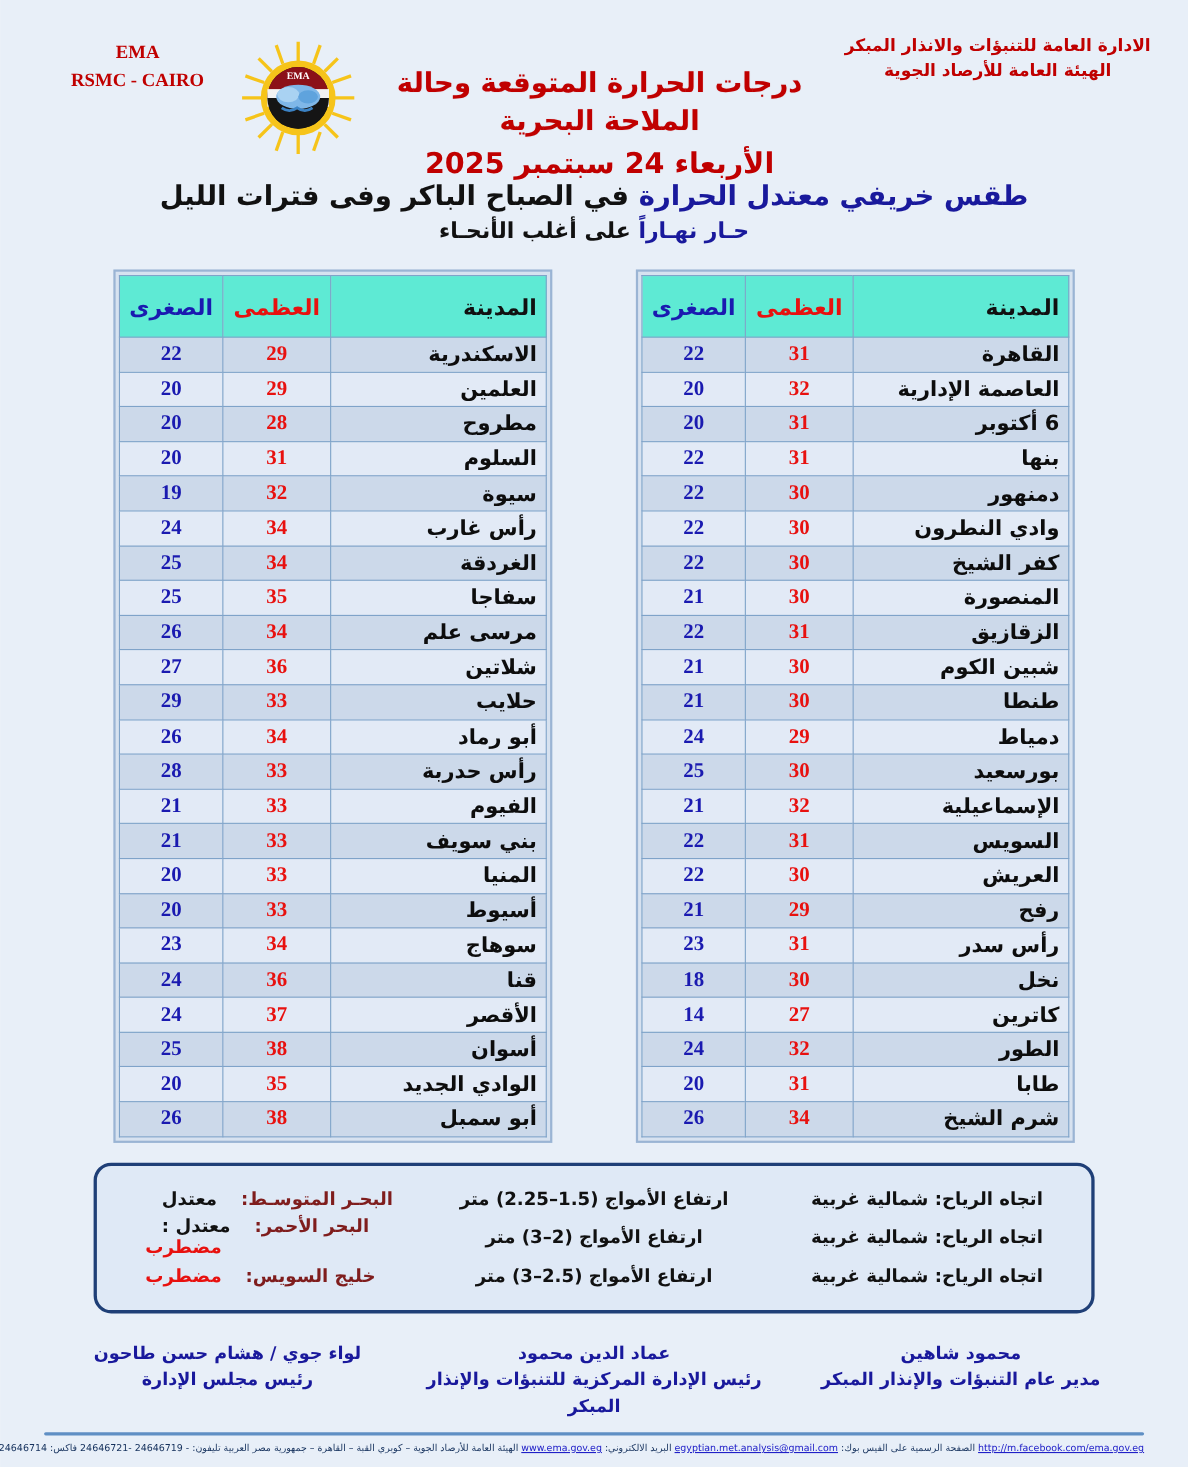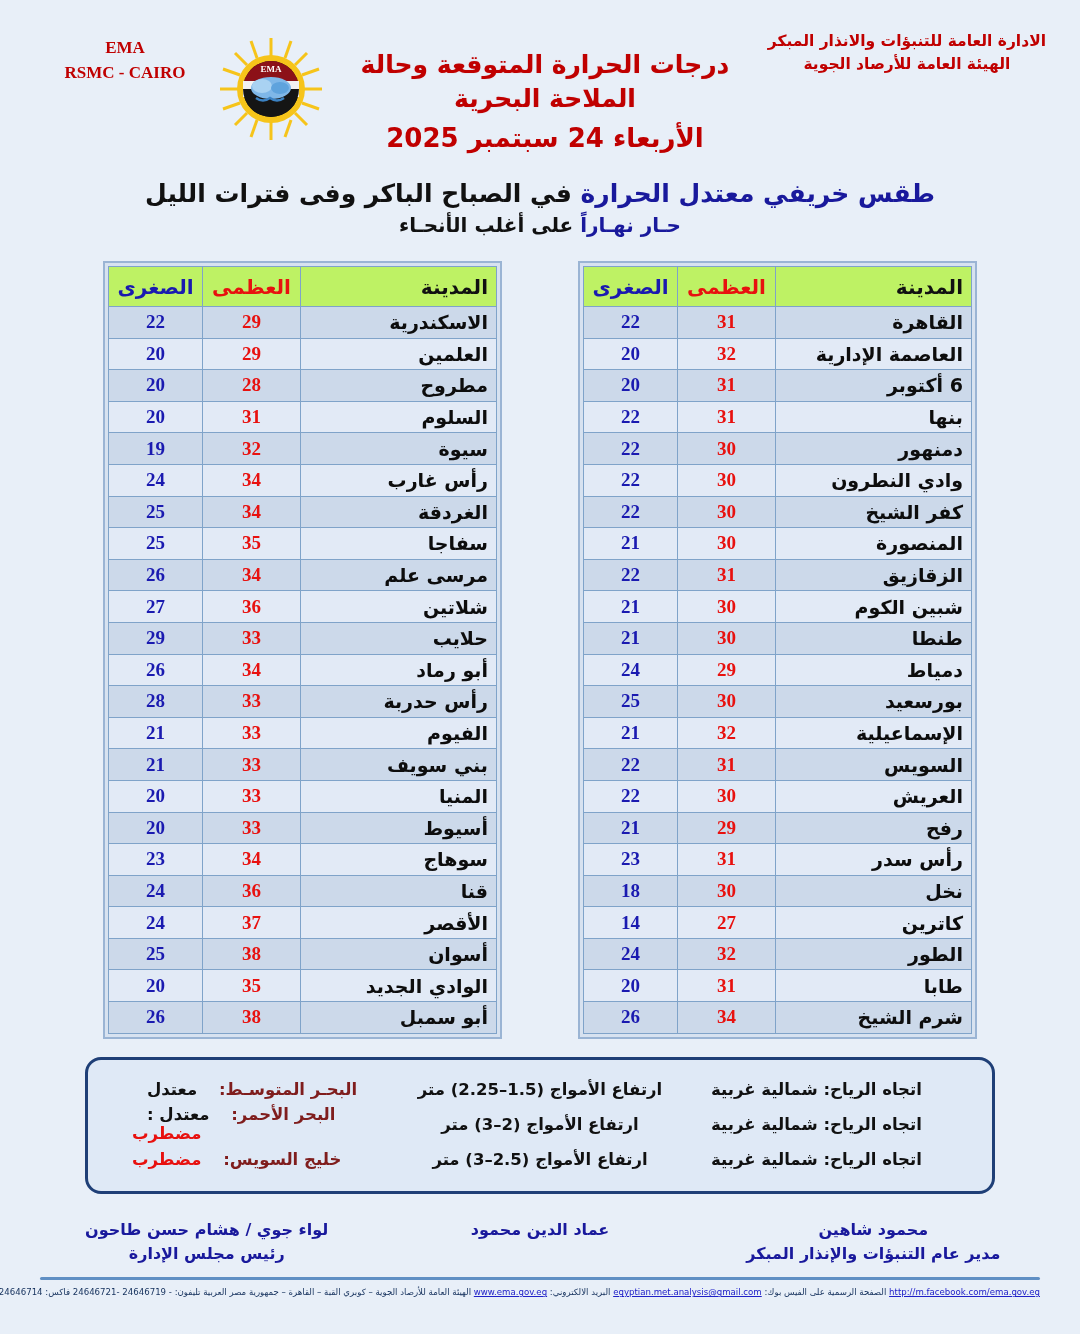--- a/index.html
+++ b/index.html
@@ -38,41 +38,41 @@
     font-size: 17px;
     line-height: 1.45;
     direction: ltr;
     font-family: "Liberation Serif", serif;
   }
   .logo {
     position: absolute; top: 36px; left: 218px;
     width: 106px; height: 106px;
   }
   .title-block {
-    position: absolute; top: 48px; right: 330px; left: 340px;
+    position: absolute; top: 59px; right: 330px; left: 340px;
     text-align: center;
   }
   .title-main {
     color: #c00000;
     font-weight: bold;
     font-size: 25px;
     line-height: 1.35;
     text-shadow: 0 0 1px rgba(192,0,0,.25);
   }
   .title-date {
     color: #c00000;
     font-weight: bold;
     font-size: 26px;
     margin-top: 7px;
   }
 
   
   .headline {
     text-align: center;
-    margin-top: 28px;
+    margin-top: 12px;
     line-height: 1.4;
   }
   .headline .l1 { font-size: 25px; font-weight: bold; }
   .headline .l2 { font-size: 20px; font-weight: bold; letter-spacing: .5px; }
   .blue { color: #19199c; }
   .black { color: #111111; }
 
   
   .tables {
     display: flex;
@@ -94,22 +94,22 @@
   table.wx.left-tbl { width: 388px; }
   table.wx th, table.wx td {
     border: 1px solid #7fa3c9;
     height: 31.6px;
     padding: 0 8px;
     font-weight: bold;
     font-size: 19px;
     white-space: nowrap;
   }
   table.wx thead th {
-    background: #bef264;
-    height: 40px;
+    background: #5eead4;
+    height: 56px;
     font-size: 20px;
     border-color: #7fa3c9;
   }
   .col-city   { width: 196px; text-align: right; }
   .col-max    { width:  98px; text-align: center; }
   .col-min    { width:  94px; text-align: center; }
   thead .col-city { color: #111111; }
   thead .col-max  { color: #e8110f; }
   thead .col-min  { color: #1a1ab0; }
   tbody tr:nth-child(odd)  td { background: #ccd9ea; }
@@ -129,21 +129,21 @@
   }
   .marine-row {
     display: flex;
     align-items: center;
     height: 35px;
     font-size: 16.5px;
     font-weight: bold;
   }
   .m-sea   { width: 33%; text-align: left;   padding-left: 18px; }
   .m-wave  { width: 34%; text-align: center; color: #111; }
-  .m-wind  { width: 33%; text-align: center;  color: #111; padding-right: 18px; }
+  .m-wind  { width: 33%; text-align: right;  color: #111; padding-right: 18px; }
   .sea-name { color: #7f1d1d; margin-left: 16px; }
   .cond-mod { color: #111111; margin-left: 15px; }
   .cond-rough { color: #e8110f; }
 
   
   .footer {
     margin-top: 24px;
     padding: 0 40px;
   }
   .sig-row {
@@ -527,20 +527,21 @@
     </div>
 
   <div class="footer">
     <div class="sig-row" id="sig-row">
         <div class="sig">
           <div class="name">محمود شاهين</div>
           <div class="role">مدير عام التنبؤات والإنذار المبكر</div>
         </div>
         <div class="sig">
           <div class="name">عماد الدين محمود</div>
+          <div class="role">رئيس الإدارة المركزية للتنبؤات والإنذار المبكر</div>
         </div>
         <div class="sig">
           <div class="name">لواء جوي / هشام حسن طاحون</div>
           <div class="role">رئيس مجلس الإدارة</div>
         </div>
       </div>
     <div class="rule"></div>
     <div class="fineprint">
       <span class="lnk">http://m.facebook.com/ema.gov.eg</span>
       <span>الصفحة الرسمية على الفيس بوك:</span>

